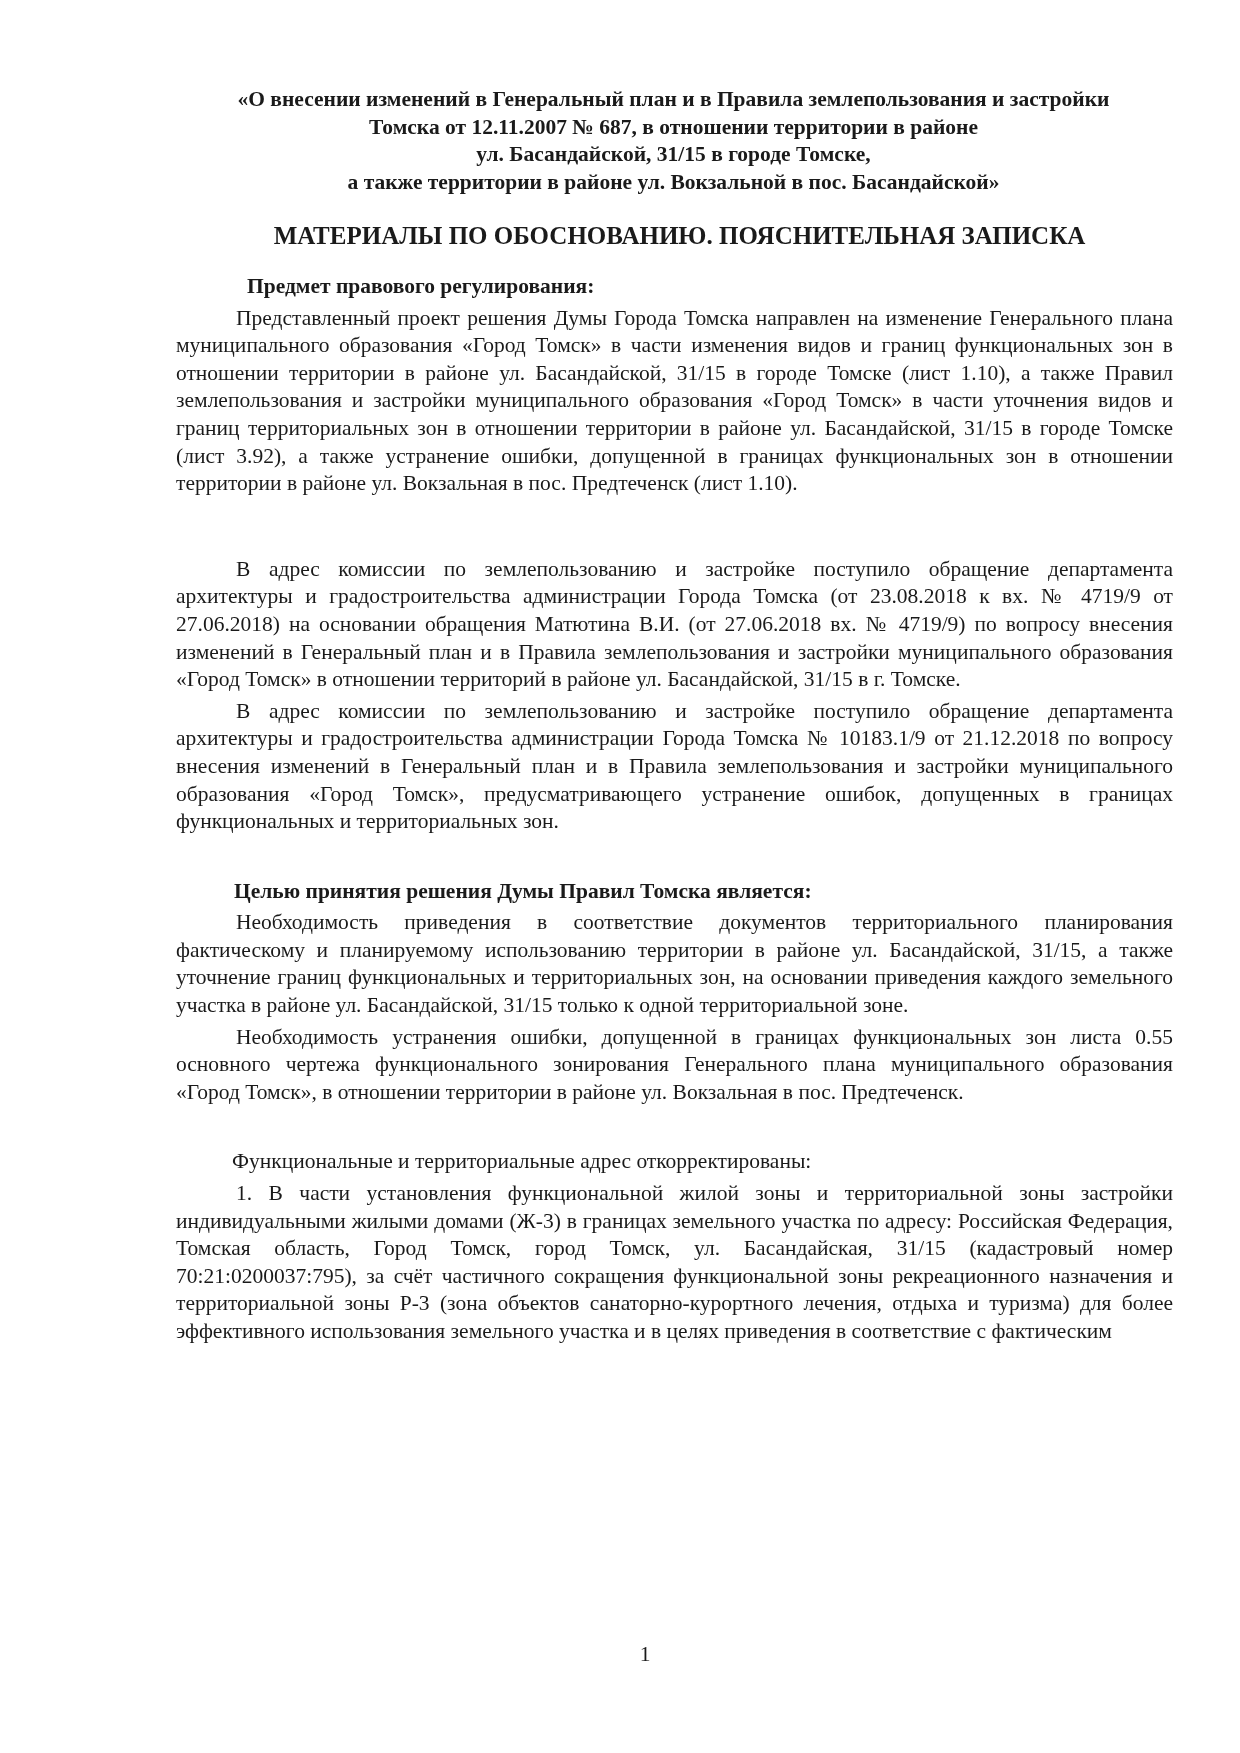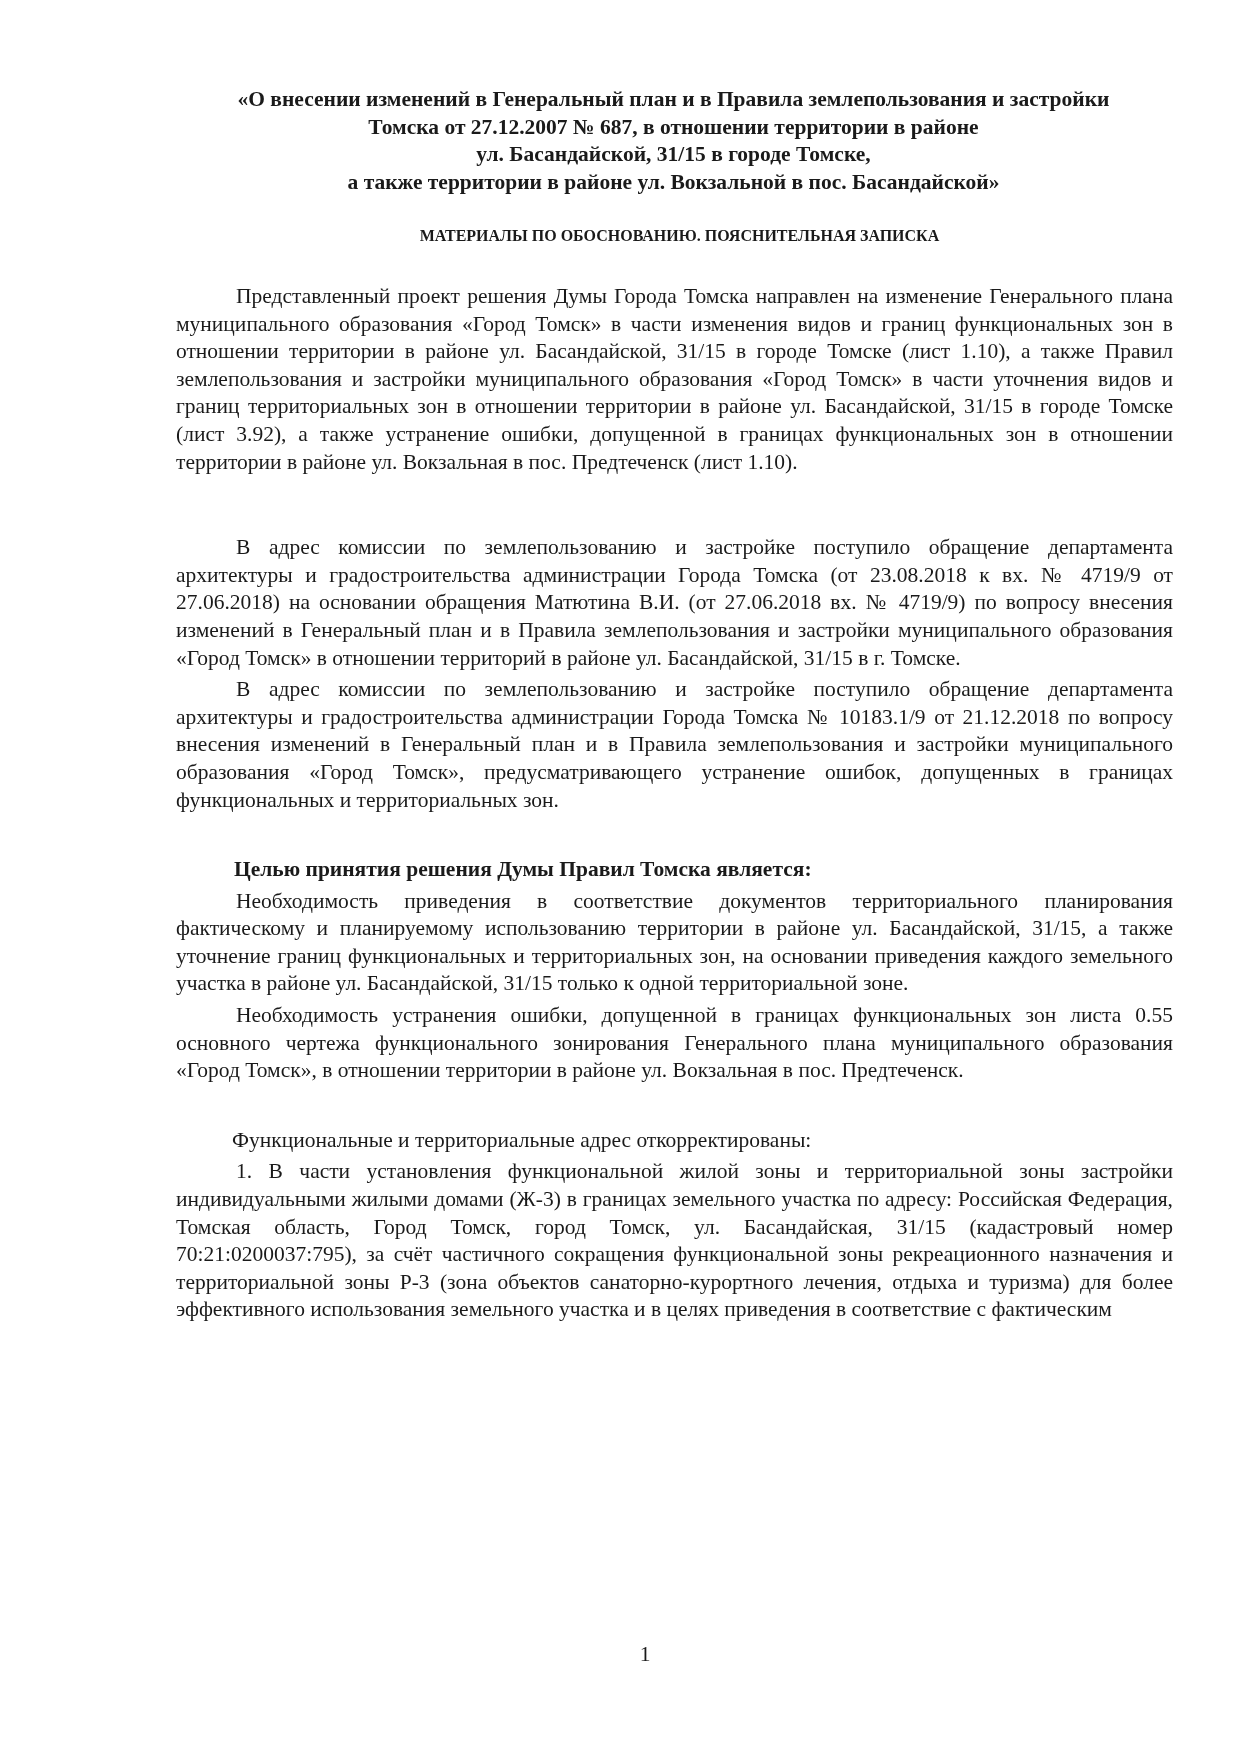--- a/index.html
+++ b/index.html
@@ -26,24 +26,24 @@
       font-weight: bold;
       font-size: 21.5px;
       line-height: 27.5px;
       margin-left: -12px;
       margin-right: -10px;
     }
     .title-block div { white-space: nowrap; }
     .main-heading {
       text-align: center;
       font-weight: bold;
-      font-size: 16px;
+      font-size: 25px;
       line-height: 27px;
       margin-top: 26px;
-      margin-bottom: 34px;
+      margin-bottom: 24px;
       padding-left: 10px;
     }
     .section-heading {
       font-weight: bold;
       font-size: 21.5px;
       line-height: 27.6px;
       text-indent: 75px;
       text-align: justify;
       text-align-last: left;
     }
@@ -75,28 +75,29 @@
       box-sizing: border-box;
     }
   </style>
 </head>
 <body>
 
 <div class="page">
 
   <div class="title-block">
     <div>«О внесении изменений в Генеральный план и в Правила землепользования и застройки</div>
-    <div>Томска от 27.12.2007 № 687, в отношении территории в районе</div>
+    <div>Томска от 12.11.2007 № 687, в отношении территории в районе</div>
     <div>ул. Басандайской, 31/15 в городе Томске,</div>
     <div>а также территории в районе ул. Вокзальной в пос. Басандайской»</div>
   </div>
 
   <div class="main-heading">МАТЕРИАЛЫ ПО ОБОСНОВАНИЮ. ПОЯСНИТЕЛЬНАЯ ЗАПИСКА</div>
 
   <section>
+    <div class="section-heading" style="text-indent:75px;">Предмет правового регулирования:</div>
     <p>Представленный проект решения Думы Города Томска направлен на изменение Генерального плана муниципального образования «Город Томск» в части изменения видов и границ функциональных зон в отношении территории в районе ул. Басандайской, 31/15 в городе Томске (лист 1.10), а также Правил землепользования и застройки муниципального образования «Город Томск» в части уточнения видов и границ территориальных зон в отношении территории в районе ул. Басандайской, 31/15 в городе Томске (лист 3.92), а также устранение ошибки, допущенной в границах функциональных зон в отношении территории в районе ул. Вокзальная в пос. Предтеченск (лист 1.10).</p>
   </section>
 
   <div class="gap-large"></div>
 
   <section>
     <p>В адрес комиссии по землепользованию и застройке поступило обращение департамента архитектуры и градостроительства администрации Города Томска (от 23.08.2018 к вх. № 4719/9 от 27.06.2018) на основании обращения Матютина В.И. (от 27.06.2018 вх. № 4719/9) по вопросу внесения изменений в Генеральный план и в Правила землепользования и застройки муниципального образования «Город Томск» в отношении территорий в районе ул. Басандайской, 31/15 в г. Томске.</p>
     <p>В адрес комиссии по землепользованию и застройке поступило обращение департамента архитектуры и градостроительства администрации Города Томска № 10183.1/9 от 21.12.2018 по вопросу внесения изменений в Генеральный план и в Правила землепользования и застройки муниципального образования «Город Томск», предусматривающего устранение ошибок, допущенных в границах функциональных и территориальных зон.</p>
   </section>
 

